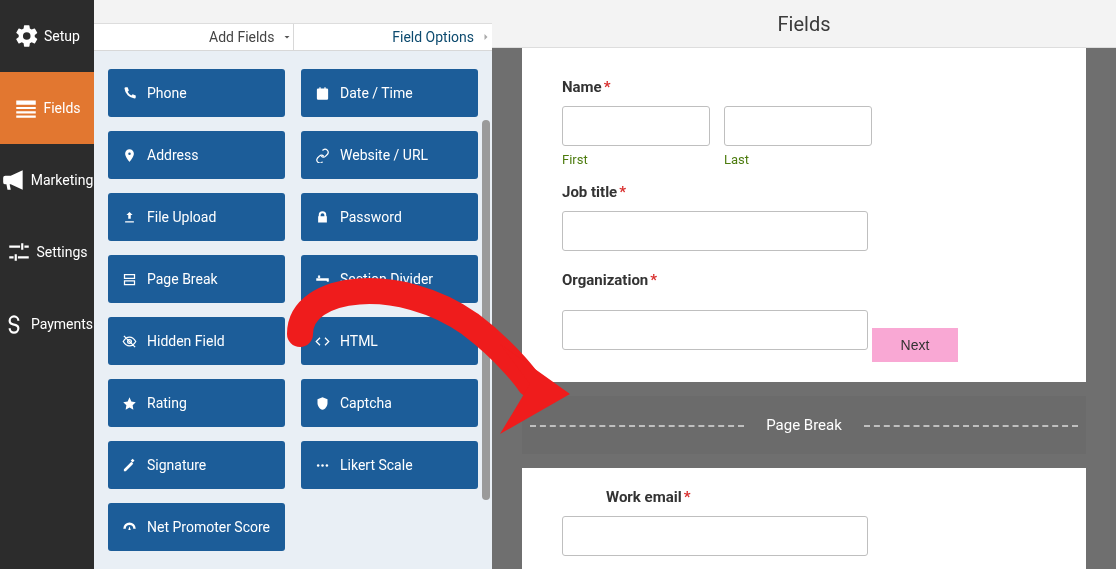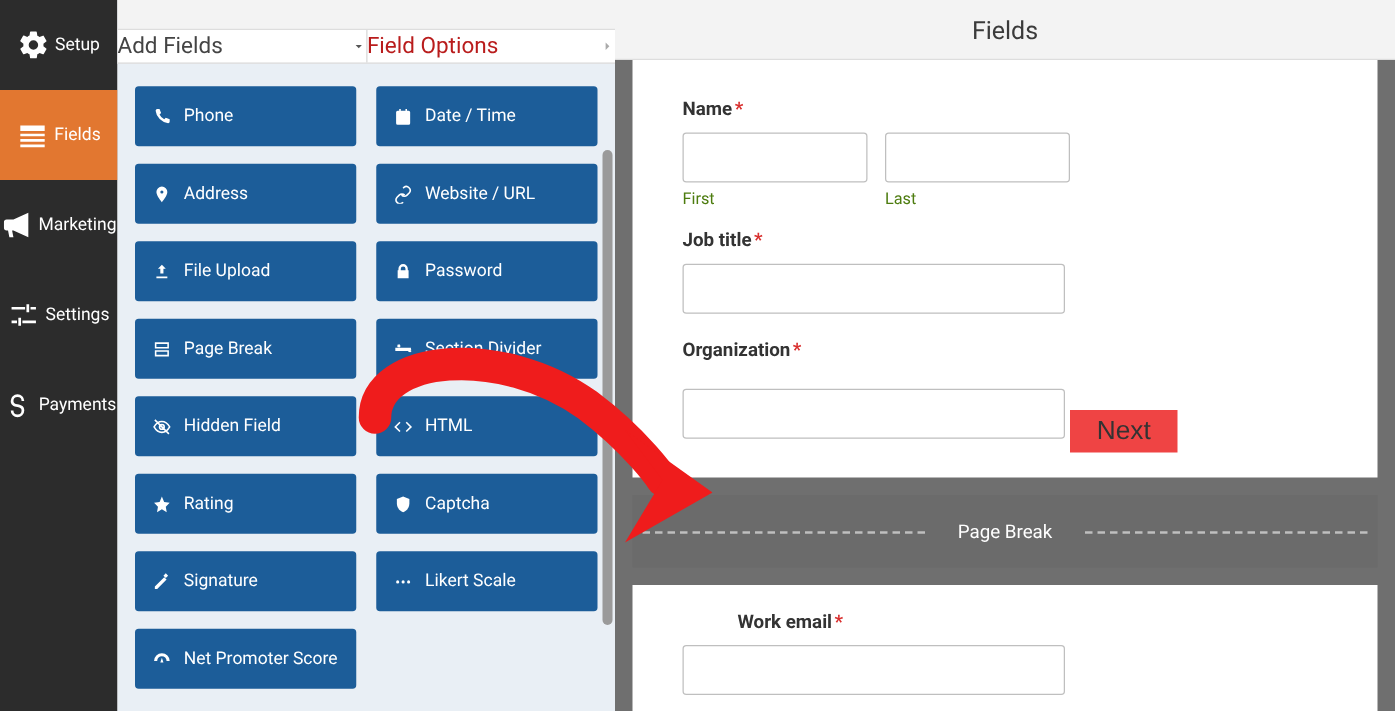--- a/index.html
+++ b/index.html
@@ -51,28 +51,28 @@
   .builder-tabs {
     display: flex;
     height: 56px;
     background: #fff;
     border-bottom: 1px solid #d8d8d8;
   }
   .builder-tab {
     flex: 1;
     display: flex;
     align-items: center;
-    justify-content: space-between;
+    justify-content: flex-end;
     gap: 6px;
-    font-size: 18px;
+    font-size: 14px;
     color: #444;
     cursor: pointer;
     border-right: 1px solid #d8d8d8;
   }
-  .builder-tab:last-child { border-right: none; color: #b91c1c; }
+  .builder-tab:last-child { border-right: none; color: #0c4a6e; }
 
   .field-buttons {
     padding: 18px 14px;
     display: grid;
     grid-template-columns: 1fr 1fr;
     gap: 14px 16px;
   }
   .field-btn {
     background: #1c5d99;
     color: #fff;
@@ -110,21 +110,21 @@
     background: #f3f3f3;
     display: flex;
     align-items: center;
     justify-content: center;
     color: #3b3b3b;
     font-size: 20px;
     border-bottom: 1px solid #ddd;
   }
   .preview-body {
     flex:1;
-    padding: 0 14px;
+    padding: 0 30px;
     overflow: hidden;
   }
   .form-card {
     background: #fff;
     padding: 14px 40px 20px;
     margin-top: 0;
   }
   .form-label {
     font-size: 15px;
     font-weight: 700;
@@ -143,23 +143,23 @@
   }
   .name-row { display: flex; gap: 14px; }
   .name-col { display: flex; flex-direction: column; }
   .name-col .tf { width: 148px; }
   .sub-label { font-size: 13px; color: #4d7c0f; margin-top: 6px; }
   .full-tf { width: 306px; }
   .next-btn {
     display: inline-flex;
     align-items: center;
     justify-content: center;
-    background: #ef4444;
+    background: #f9a8d4;
     color: #333;
-    font-size: 21px;
+    font-size: 14px;
     height: 34px;
     width: 86px;
     border: none;
     margin-top: 29px;
   }
 
   .page-break-bar {
     margin-top: 14px;
     height: 58px;
     background: #6b6b6b;

